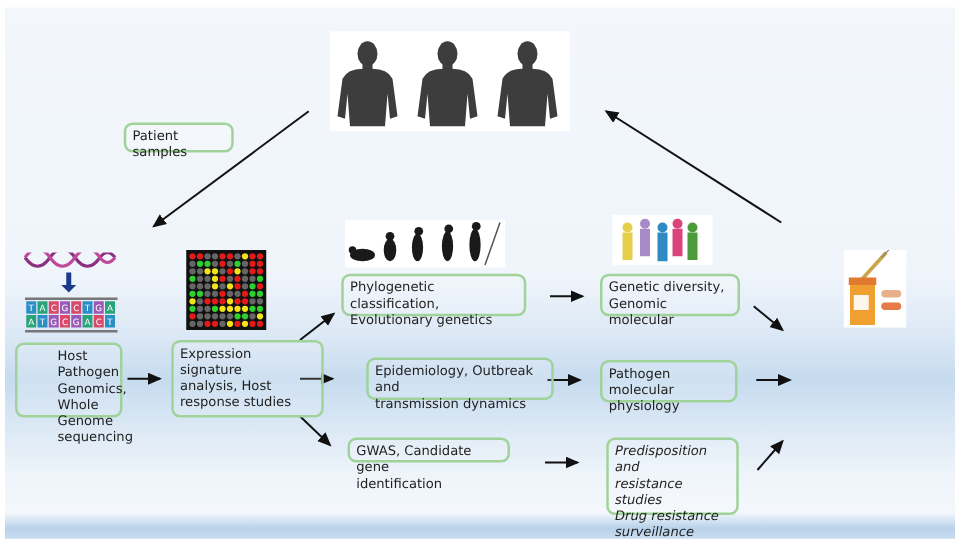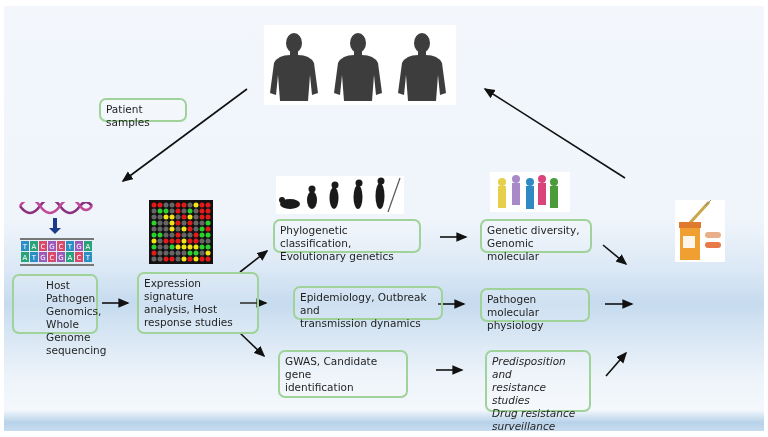--- a/index.html
+++ b/index.html
@@ -266,21 +266,21 @@
 Whole Genome
 sequencing</div>
   <div class="box" style="left:133px;top:266px;width:122px;height:62px;">Expression
 signature
 analysis, Host
 response studies</div>
   <div class="box" style="left:269px;top:213px;width:148px;height:34px;">Phylogenetic classification,
 Evolutionary genetics</div>
   <div class="box" style="left:269px;top:280px;width:150px;height:34px;margin-left:20px;">Epidemiology, Outbreak and
 transmission dynamics</div>
-  <div class="box" style="left:274px;top:344px;width:130px;height:48px;">GWAS, Candidate gene
+  <div class="box" style="left:274px;top:344px;width:130px;height:20px;">GWAS, Candidate gene
 identification</div>
   <div class="box" style="left:476px;top:213px;width:112px;height:34px;">Genetic diversity,
 Genomic molecular</div>
   <div class="box" style="left:476px;top:282px;width:110px;height:34px;">Pathogen molecular
 physiology</div>
   <div class="box" style="left:481px;top:344px;width:106px;height:62px;font-style:italic;">Predisposition and
 resistance studies
 Drug resistance
 surveillance</div>
 </div>

